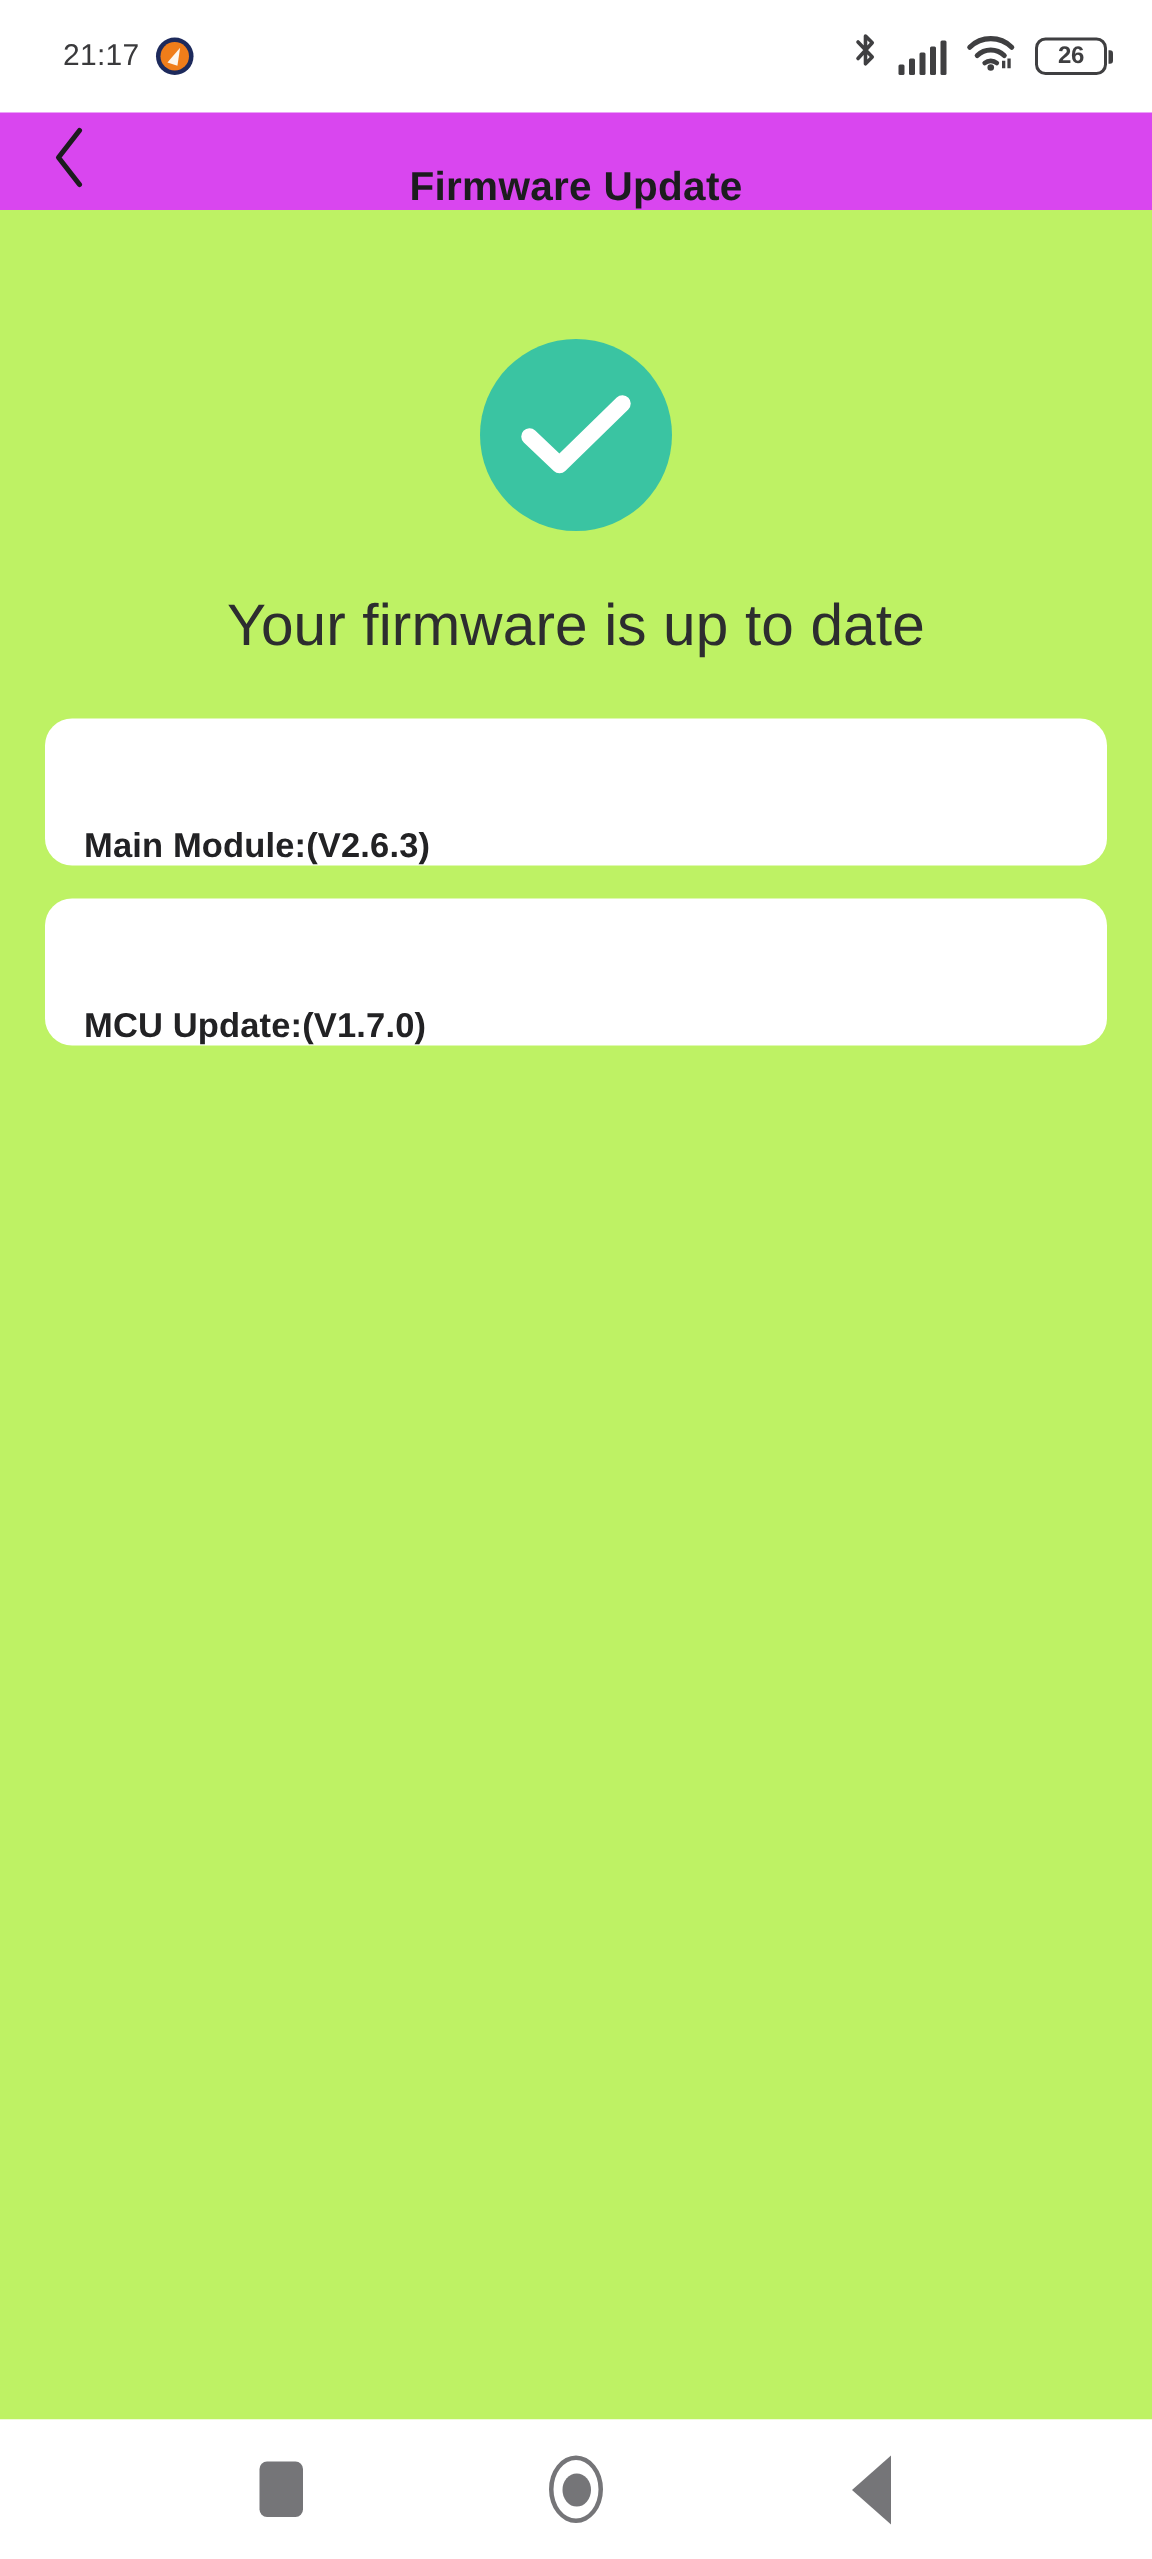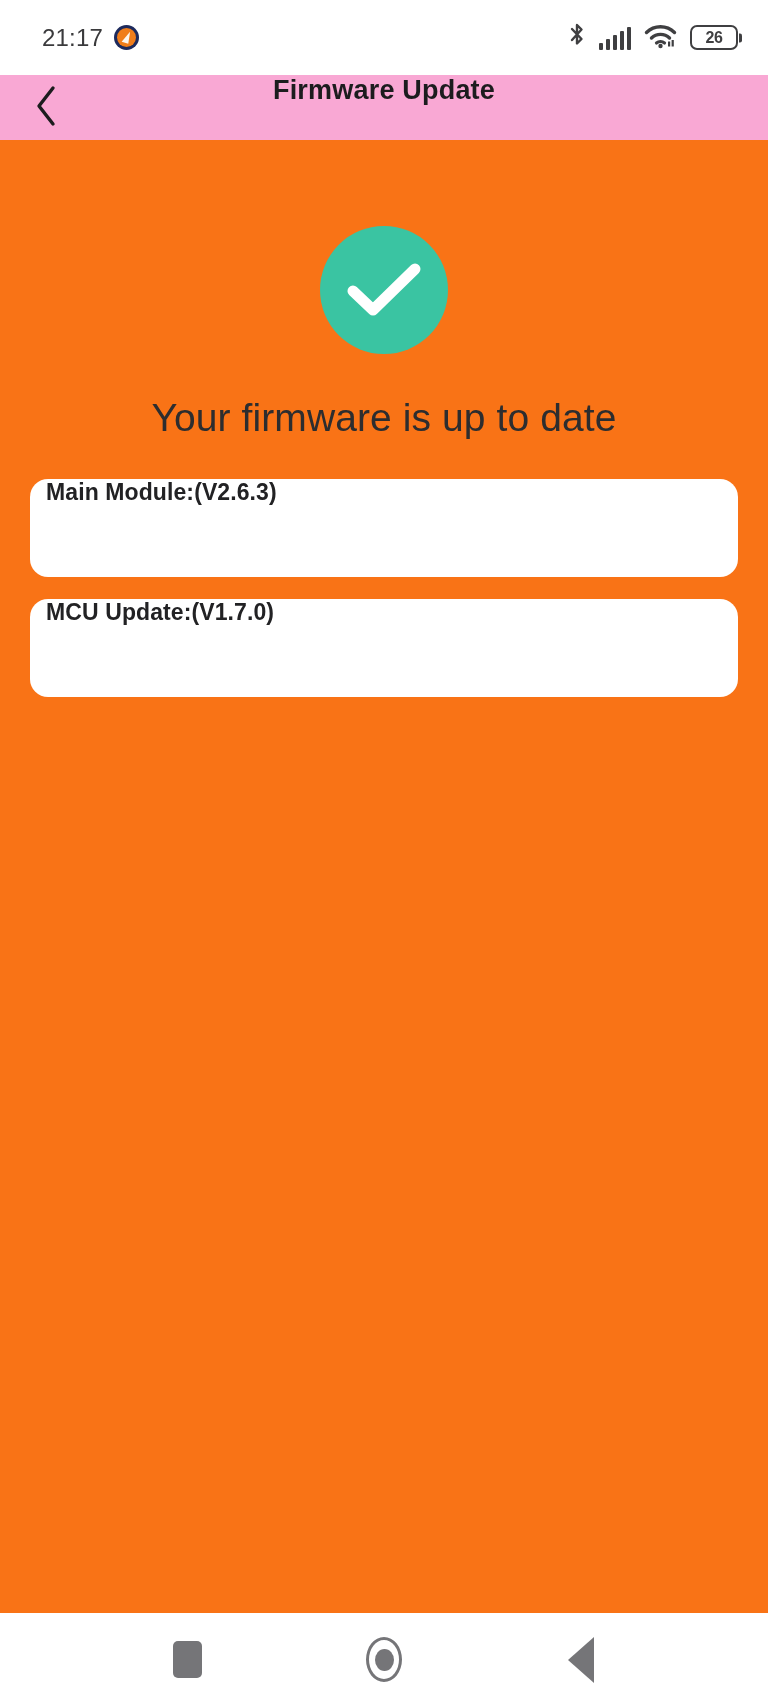--- a/index.html
+++ b/index.html
@@ -33,21 +33,21 @@
     padding: 0 30px 0 42px;
     box-sizing: border-box;
     flex: 0 0 auto;
   }
   .status-left {
     display: flex;
     align-items: center;
     gap: 11px;
   }
   .status-time {
-    font-size: 24px;
+    font-size: 20px;
     color: #3a3a3c;
     letter-spacing: 0.2px;
     font-family: "Liberation Sans", sans-serif;
   }
   .app-dot {
     width: 25px;
     height: 25px;
     border-radius: 50%;
     background: #1d2a5c;
     position: relative;
@@ -124,23 +124,23 @@
     font-size: 16px;
     font-weight: bold;
     color: #3f3f41;
     line-height: 1;
     letter-spacing: -0.3px;
   }
 
   
   .app-header {
     height: 65px;
-    background: #f9a8d4;
-    display: flex;
-    align-items: flex-start;
+    background: #d946ef;
+    display: flex;
+    align-items: flex-end;
     position: relative;
     flex: 0 0 auto;
   }
   .back-btn {
     position: absolute;
     left: 22px;
     top: 50%;
     transform: translateY(-50%);
     width: 48px;
     height: 48px;
@@ -154,21 +154,21 @@
     text-align: center;
     font-size: 27px;
     font-weight: bold;
     color: #1c1c1e;
     letter-spacing: 0.2px;
   }
 
   
   .content {
     flex: 1 1 auto;
-    background: #f97316;
+    background: #bef264;
     display: flex;
     flex-direction: column;
     align-items: center;
     overflow: hidden;
   }
   .check-circle {
     width: 128px;
     height: 128px;
     border-radius: 50%;
     background: #3ac4a2;
@@ -196,22 +196,22 @@
     display: flex;
     flex-direction: column;
     gap: 22px;
     flex: 0 0 auto;
   }
   .module-card {
     background: #ffffff;
     border-radius: 18px;
     height: 98px;
     display: flex;
-    align-items: flex-start;
-    padding-left: 16px;
+    align-items: flex-end;
+    padding-left: 26px;
     box-sizing: border-box;
   }
   .module-label {
     font-size: 23px;
     font-weight: bold;
     color: #222224;
     letter-spacing: 0.1px;
   }
 
   

